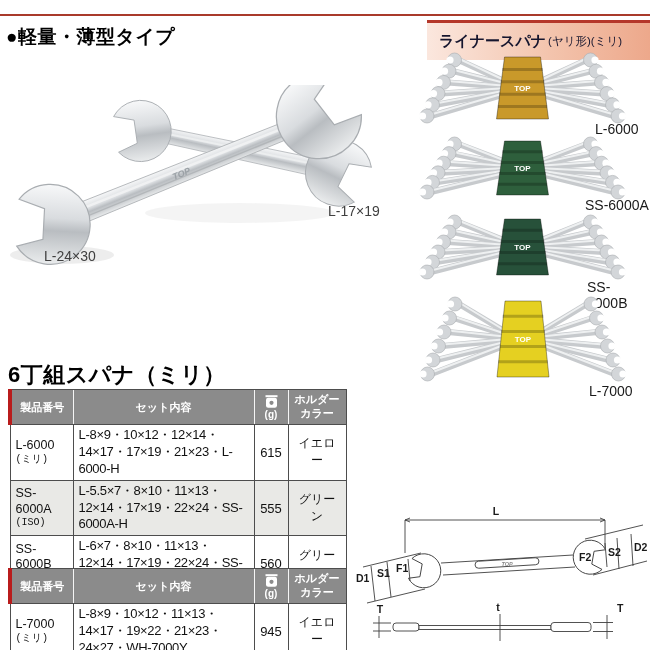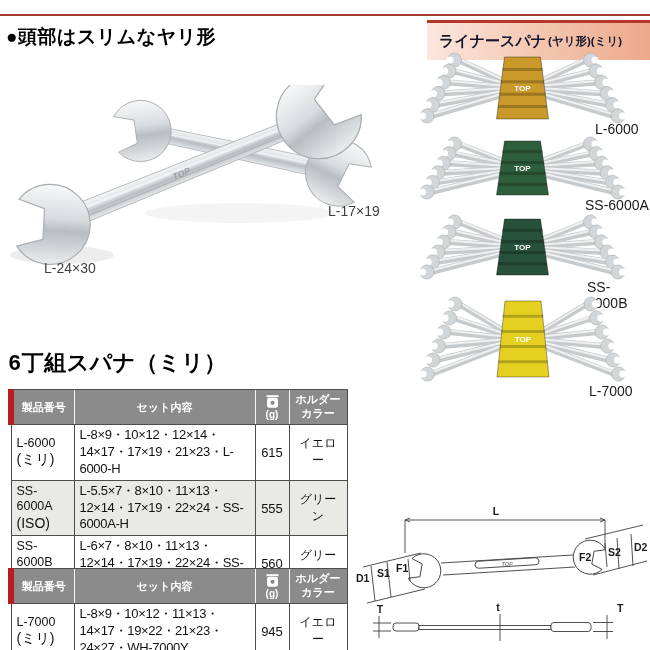--- a/index.html
+++ b/index.html
@@ -5,64 +5,64 @@
   html,body{margin:0;padding:0;background:#fff;}
   .page{position:relative;width:650px;height:650px;background:#fff;overflow:hidden;
         font-family:"Liberation Sans","DejaVu Sans",sans-serif;color:#111;}
   .top-rule{position:absolute;left:0;top:14px;width:650px;height:2px;background:#a93a2b;}
   .features{position:absolute;left:6px;top:21px;}
   .feature-line{font-size:19px;font-weight:700;line-height:31px;color:#000;letter-spacing:.5px;}
   .band{position:absolute;left:427px;top:20px;width:223px;height:40px;box-sizing:border-box;
         border-top:3px solid #b5372a;background:linear-gradient(90deg,#fbe7de 0%,#f3c4ad 55%,#eda88b 100%);
         display:flex;align-items:center;padding-left:12px;}
   .band-title{font-size:15px;font-weight:800;color:#15152e;}
-  .band-sub{font-size:11.5px;font-weight:700;color:#15152e;margin-left:2px;}
+  .band-sub{font-size:11.5px;font-weight:400;color:#15152e;margin-left:2px;}
   .hero{position:absolute;left:0;top:85px;width:400px;height:205px;}
   .photo-label{position:absolute;font-size:14px;color:#404040;}
   .lbl-1719{left:328px;top:203px;}
-  .lbl-2430{left:44px;top:260px;}
+  .lbl-2430{left:44px;top:248px;}
   .product-fig{position:absolute;}
   .product-label{position:absolute;font-size:14px;color:#1a1a1a;}
   .sec-title{position:absolute;left:8px;font-size:22px;font-weight:800;color:#000;letter-spacing:.5px;}
-  .t1-title{top:348px;font-family:Liberation Mono, monospace;} .t2-title{top:539px;}
+  .t1-title{top:360px;} .t2-title{top:539px;}
   .spec-wrap{position:absolute;left:8px;width:336px;}
   .t1{top:389px;} .t2{top:568px;}
   table.spec{border-collapse:collapse;table-layout:fixed;width:336px;background:#fff;}
   table.spec col.c1{width:63px;} table.spec col.c2{width:181px;}
   table.spec col.c3{width:34px;} table.spec col.c4{width:58px;}
   table.spec th{background:#8b8b8b;color:#fff;font-size:11px;font-weight:600;text-align:center;
       vertical-align:middle;padding:2px;height:30px;border-top:1px solid #4d4d4d;border-bottom:1px solid #4d4d4d;
       border-left:1px solid #f5f5f5;}
-  table.spec th:first-child{border-left:6px solid #b91c1c;}
+  table.spec th:first-child{border-left:4px solid #b91c1c;}
   table.spec th:last-child{border-right:1px solid #4d4d4d;}
   table.spec td{border:1px solid #4d4d4d;vertical-align:middle;padding:2px 5px;height:37px;}
   table.spec tr.alt td{background:#e9e9e6;}
   td.cell-code{font-size:12.5px;line-height:1.25;}
-  td.cell-code .variant{display:block;font-size:14px;}
+  td.cell-code .variant{display:block;font-size:10px;font-family:Liberation Mono, monospace;}
   td.cell-contents{font-size:13px;line-height:1.3;letter-spacing:-0.3px;}
   td.cell-weight{text-align:center;font-size:13px;padding:2px 1px;}
   td.cell-holder{text-align:center;font-size:12px;margin-top:20px;}
   .t2 table.spec td{height:42px;}
   .th-weight .wicon{display:block;margin:0 auto 1px auto;width:15px;height:14px;}
   .th-weight .unit{display:block;font-size:10px;line-height:1;}
   .th-holder span{display:block;line-height:1.25;}
   .diagram{position:absolute;left:355px;top:493px;width:295px;height:157px;}
   .diagram text{font-size:10.5px;font-weight:700;fill:#1a1a1a;}
   .diagram .brand-mark{font-size:5.5px;font-weight:700;fill:#8a8a8a;font-style:italic;}
   svg.wrench-fan text{font-weight:700;}
 </style>
 </head>
 <body>
 
 <div class="page">
 
   <div class="top-rule"></div>
 
   <div class="features">
-    <div class="feature-line">●頭部はスリムなヤリ形</div>
+    <div class="feature-line">●軽量・薄型タイプ</div>
   </div>
 
   <div class="band">
     <span class="band-title">ライナースパナ</span>
     <span class="band-sub">(ヤリ形)(ミリ)</span>
   </div>
 
   <svg class="hero" viewBox="0 0 400 205">
     <defs>
       <linearGradient id="chrome" x1="0" y1="0" x2="0" y2="1">

